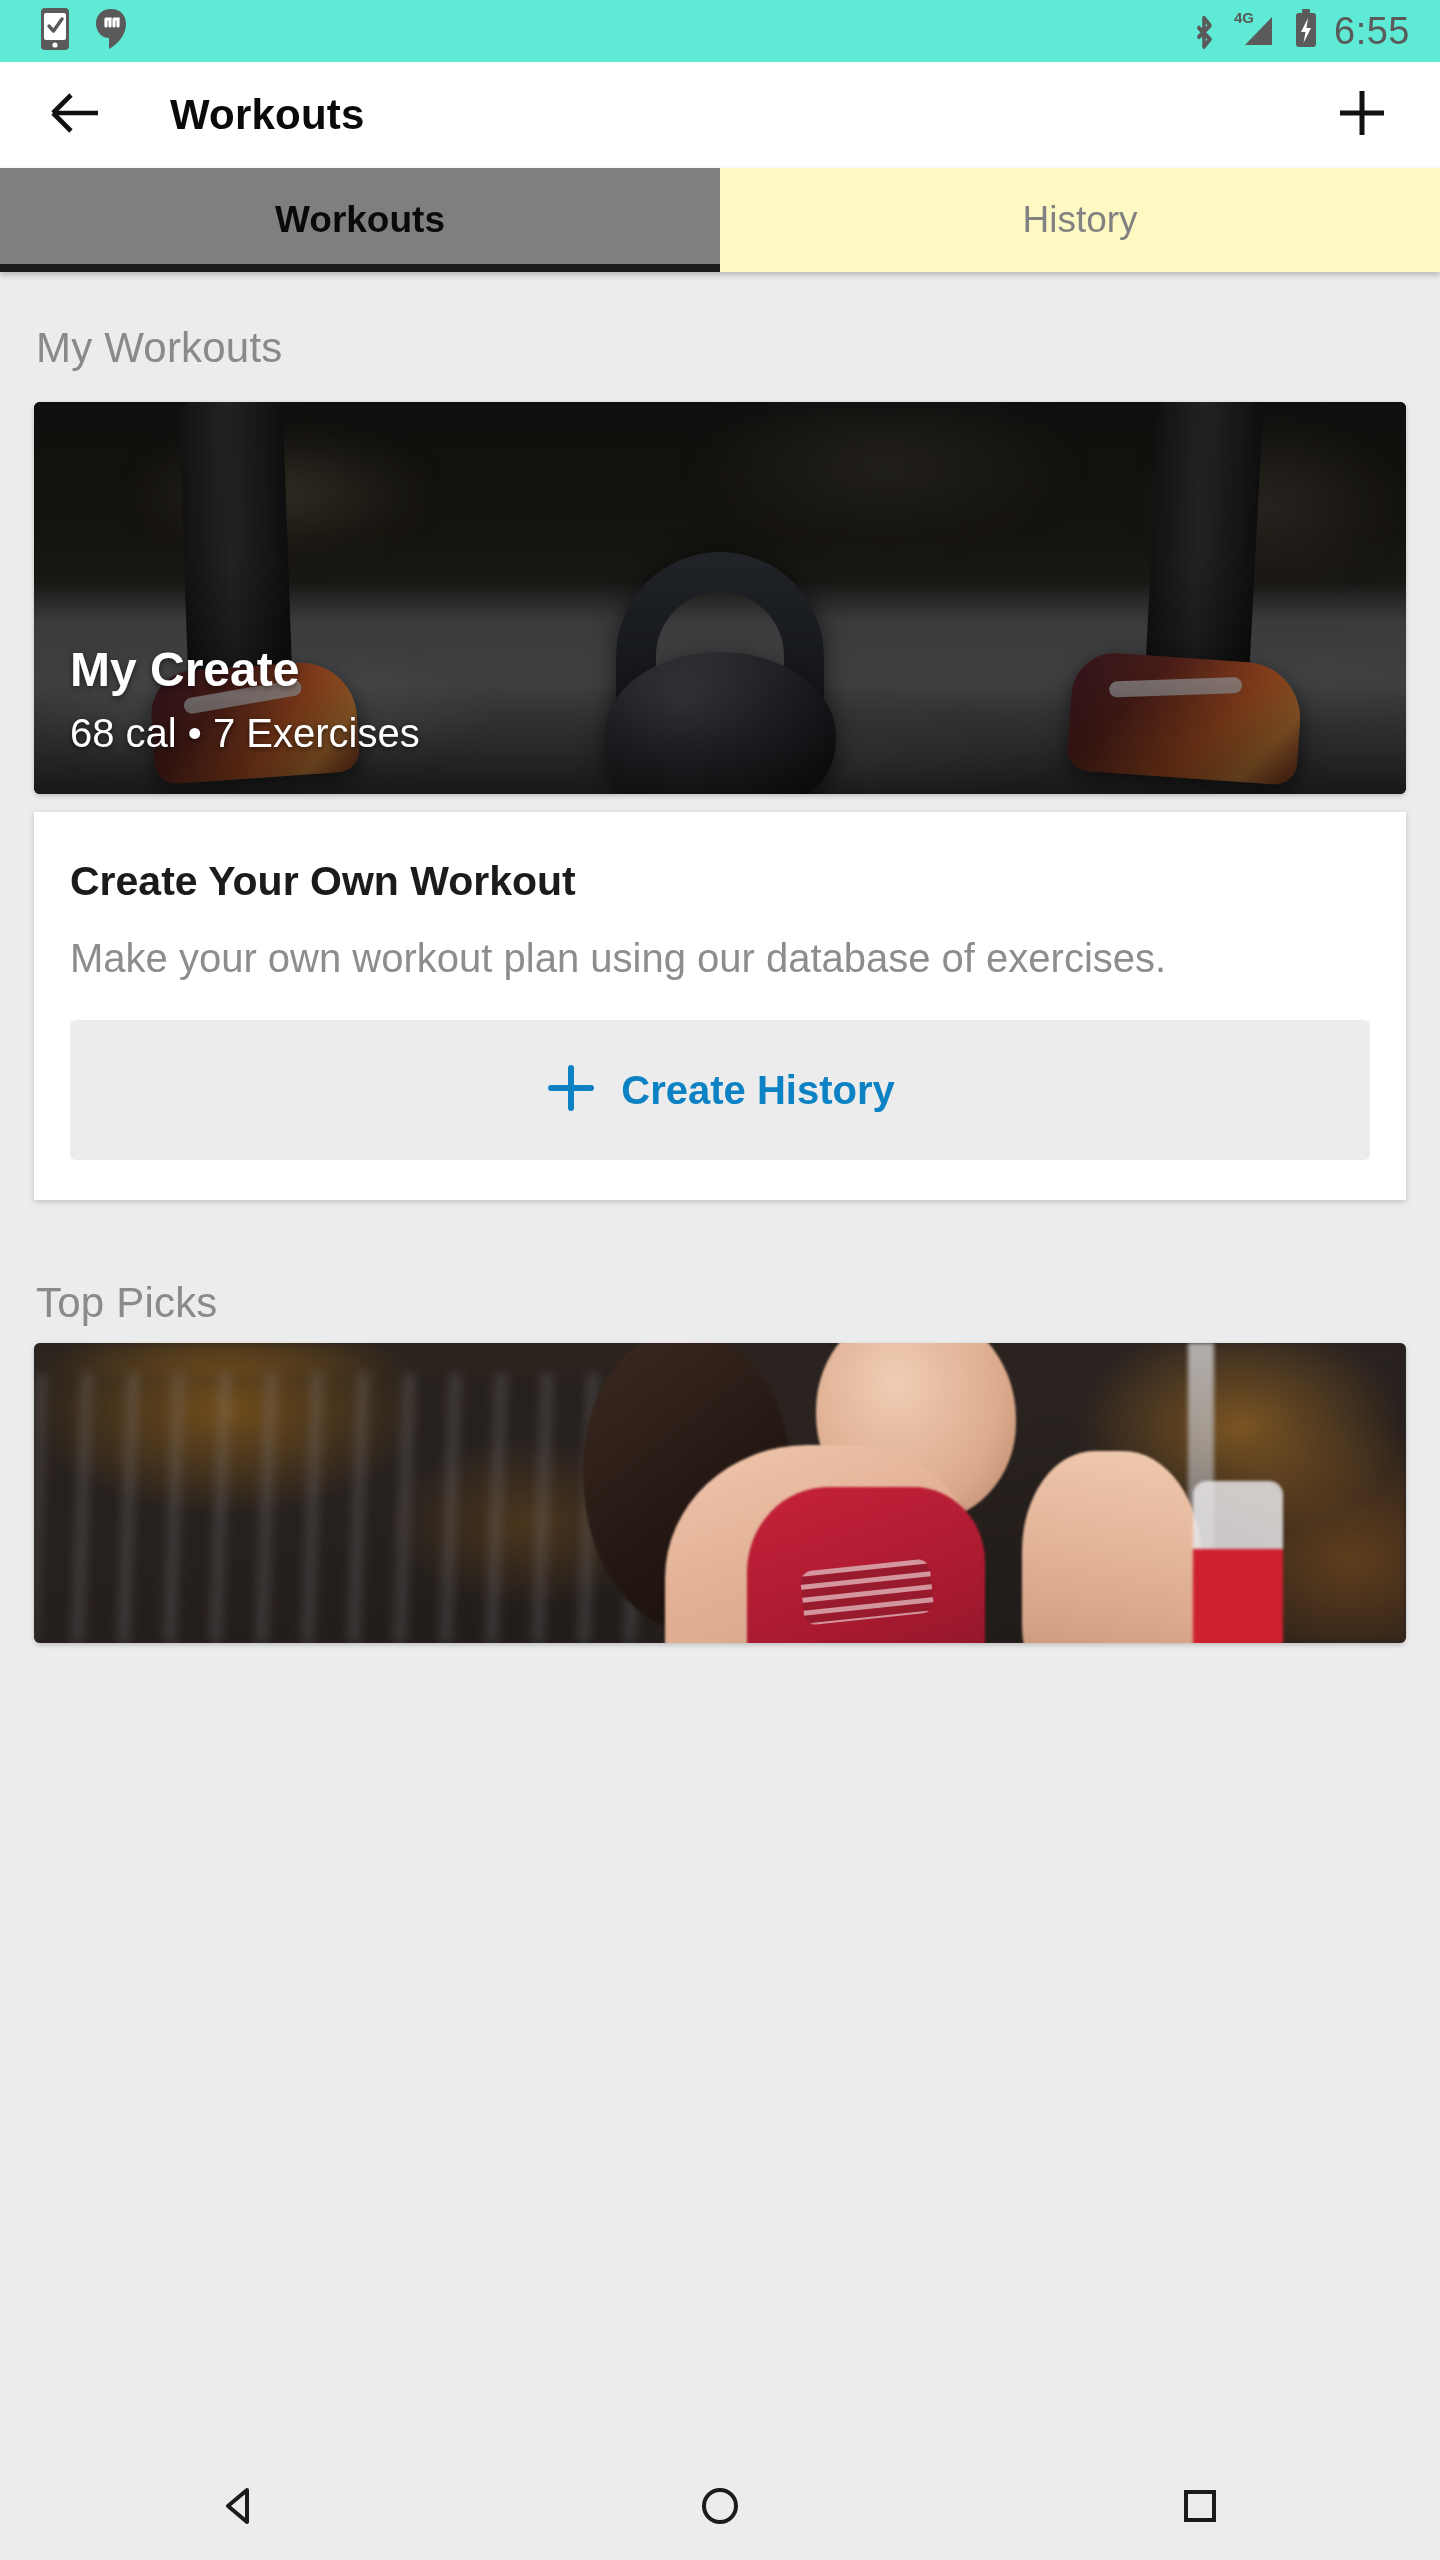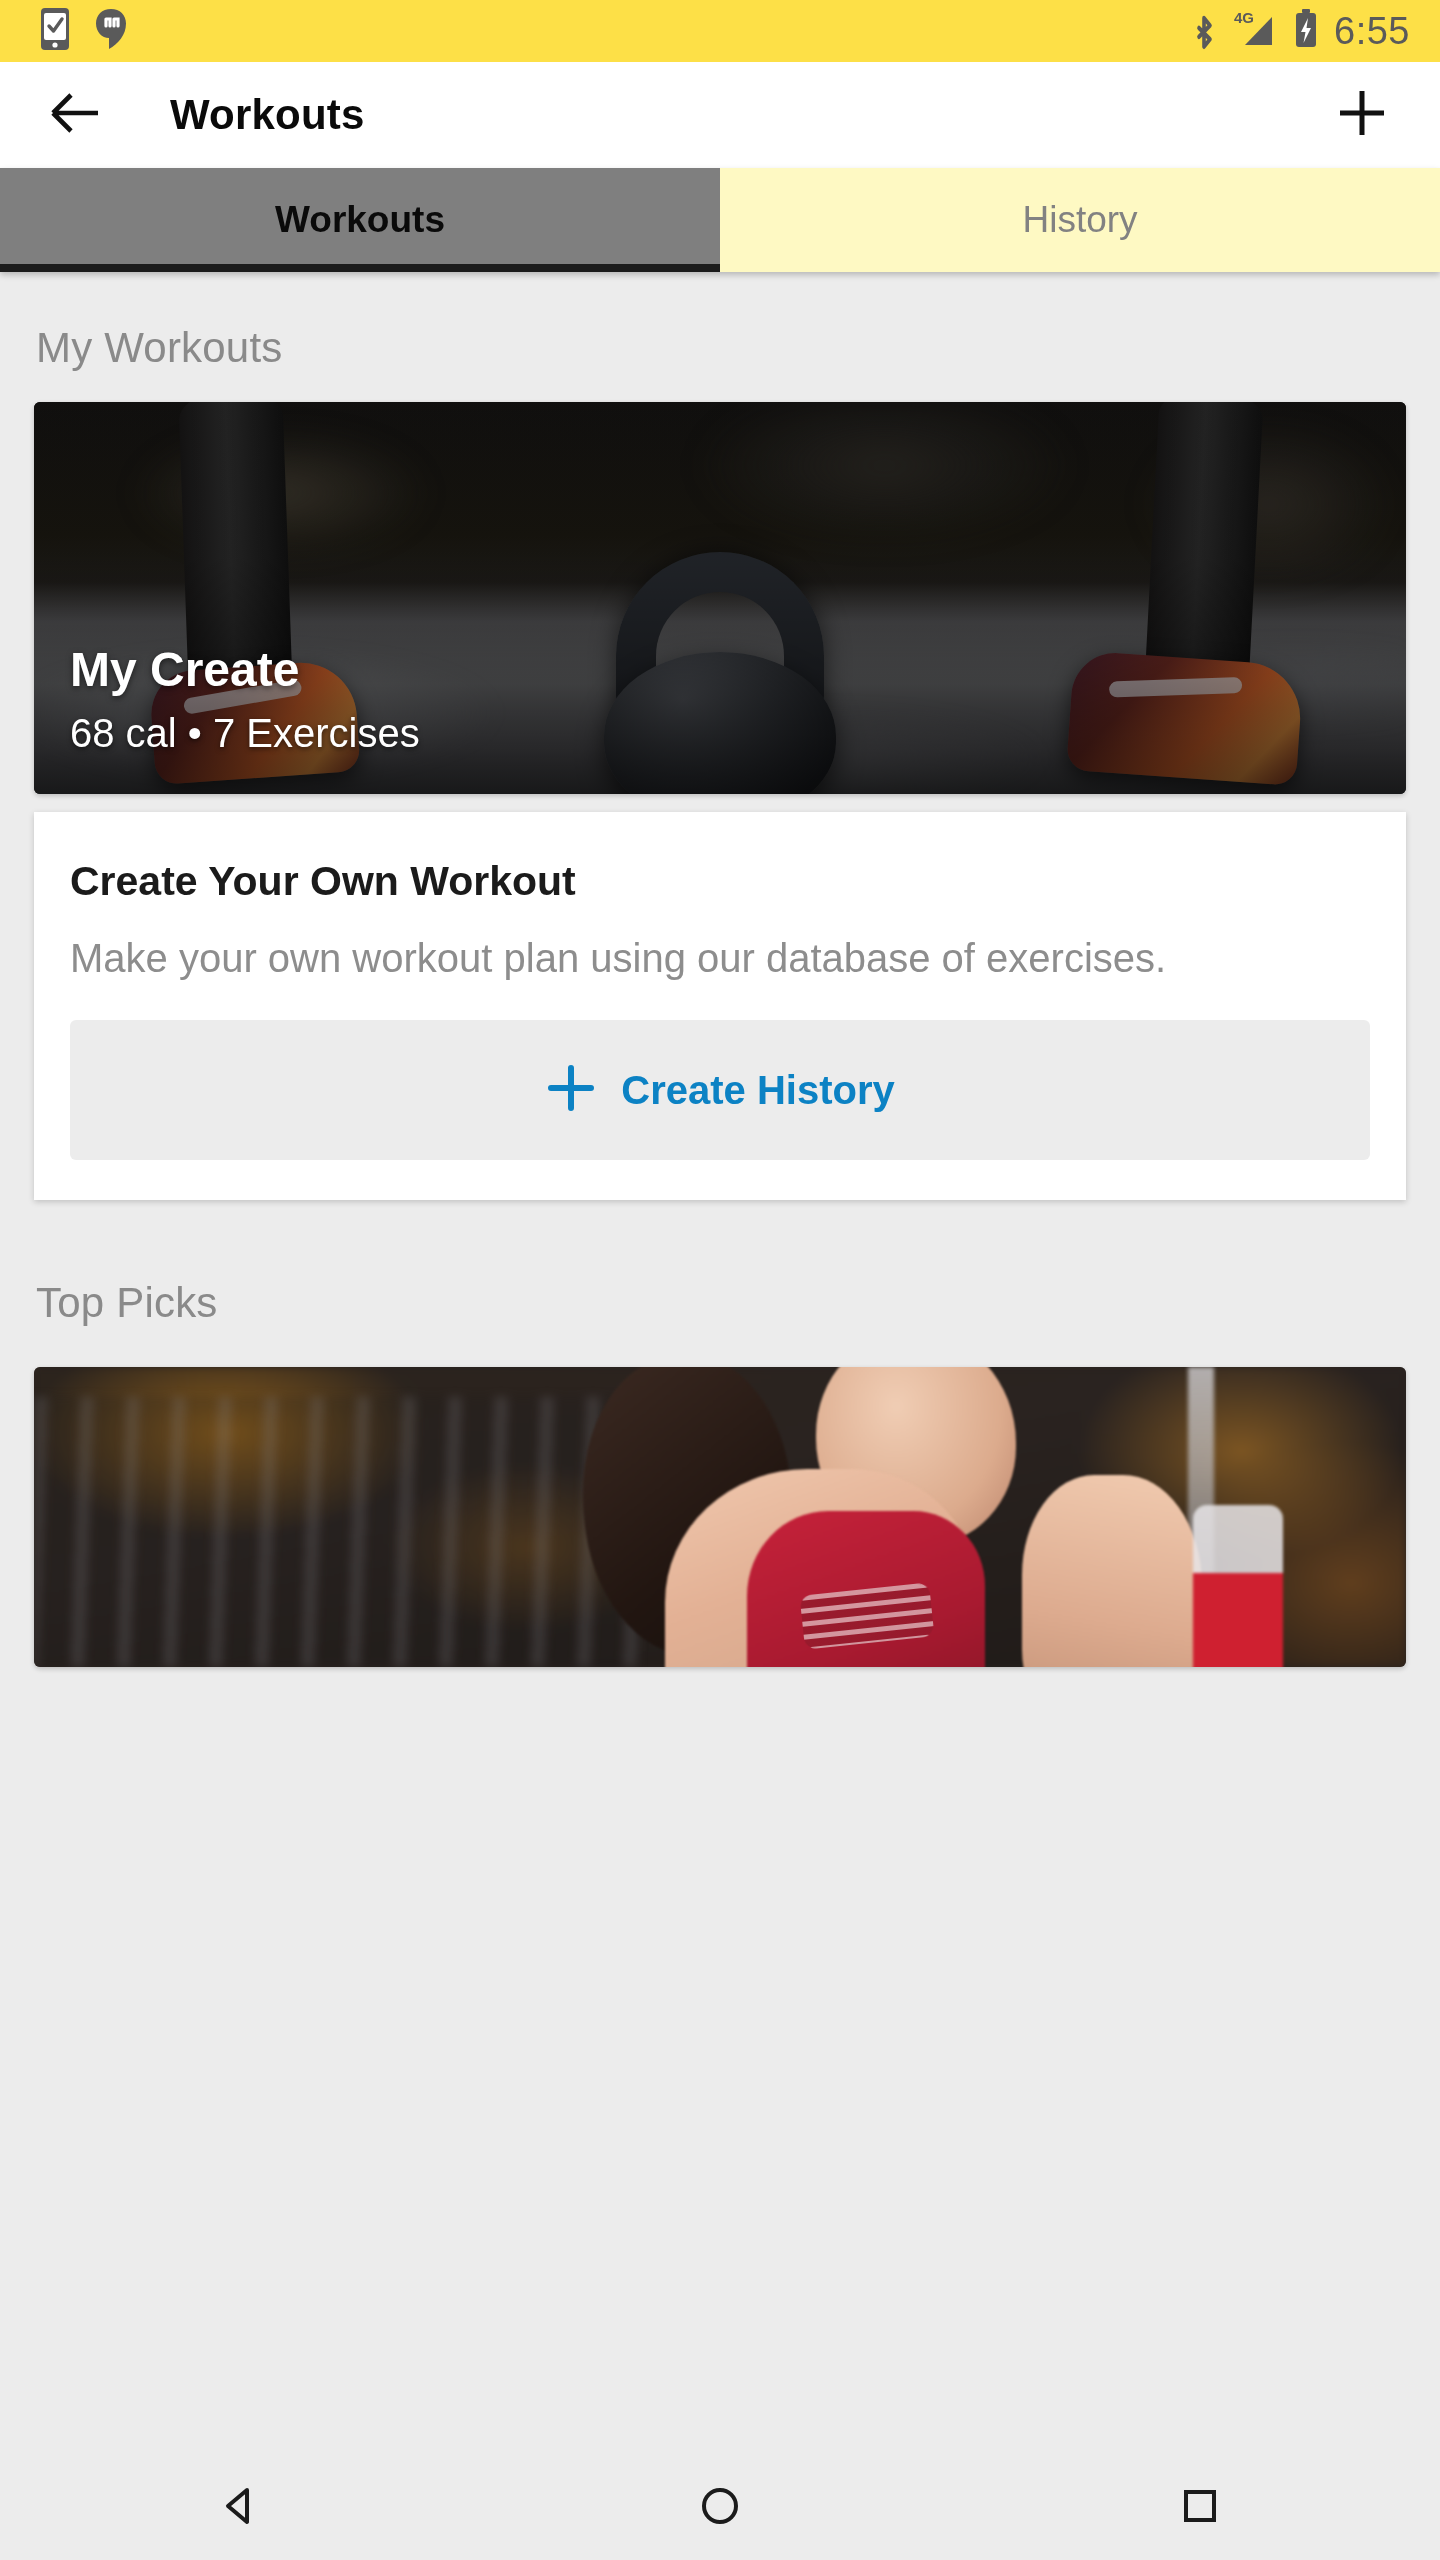--- a/index.html
+++ b/index.html
@@ -6,21 +6,21 @@
   html, body { width:1440px; height:2560px; }
   body {
     font-family:"Liberation Sans", sans-serif;
     background:#ececec;
     overflow:hidden;
     position:relative;
   }
 
   
   .status-bar{
-    height:62px; background:#fde047;
+    height:62px; background:#5eead4;
     display:flex; align-items:center; justify-content:space-between;
     padding:0 30px 0 38px;
   }
   .status-left{ display:flex; align-items:center; gap:22px; }
   .status-right{ display:flex; align-items:center; gap:14px; }
   .sysicon{ display:block; }
   .status-time{
     font-size:38px; color:#5a5a5a; letter-spacing:0.5px;
     font-family:Liberation Sans, sans-serif; margin-left:0;
   }
@@ -55,21 +55,21 @@
     height:8px; background:#1c1c1c;
   }
 
   
   .content{ background:#ececec; height:2300px; position:relative; }
 
   .section-title{
     font-size:42px; color:#8a8a8a;
     padding:52px 0 30px 36px; letter-spacing:0.2px;
   }
-  .section-title.top-picks{ padding-top:62px; padding-bottom:40px; }
+  .section-title.top-picks{ padding-top:62px; padding-bottom:16px; }
 
   
   .hero-card{
     margin:0 34px; height:392px; border-radius:6px;
     overflow:hidden; position:relative;
     box-shadow:0 2px 5px rgba(0,0,0,0.20);
     background:#1a1a1a;
   }
   .hero-photo{ position:absolute; inset:0; overflow:hidden; }
   

